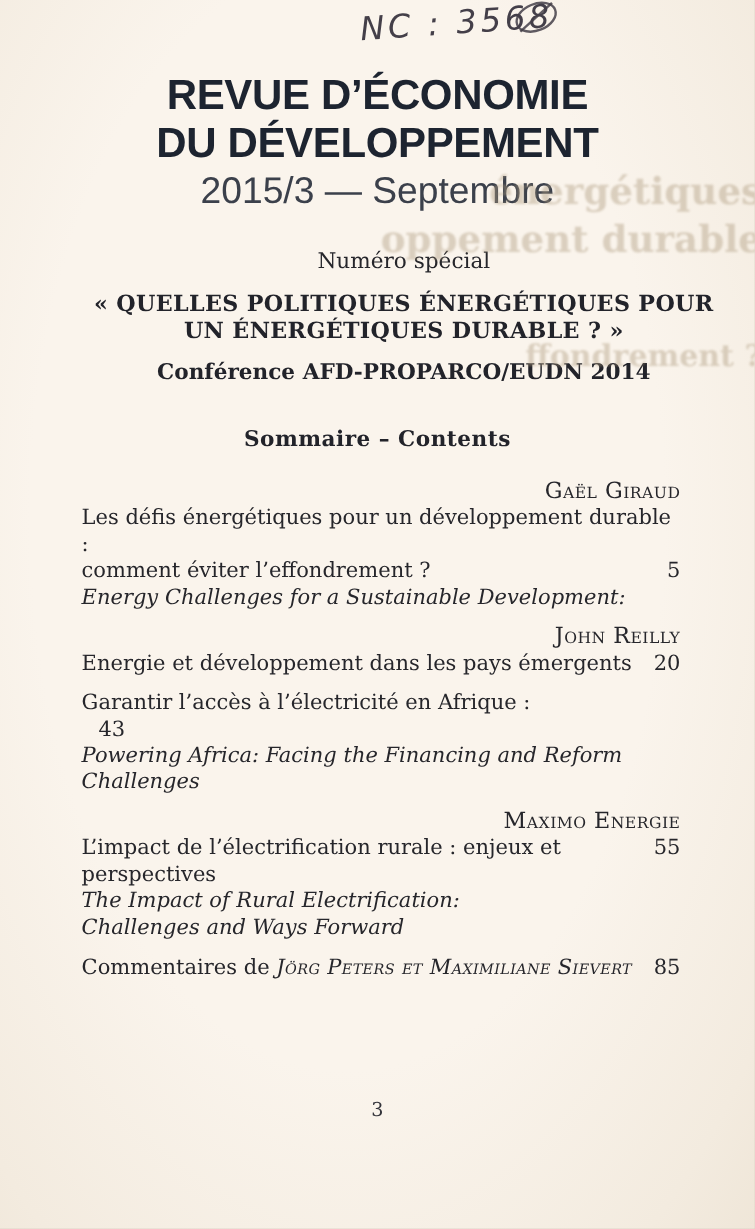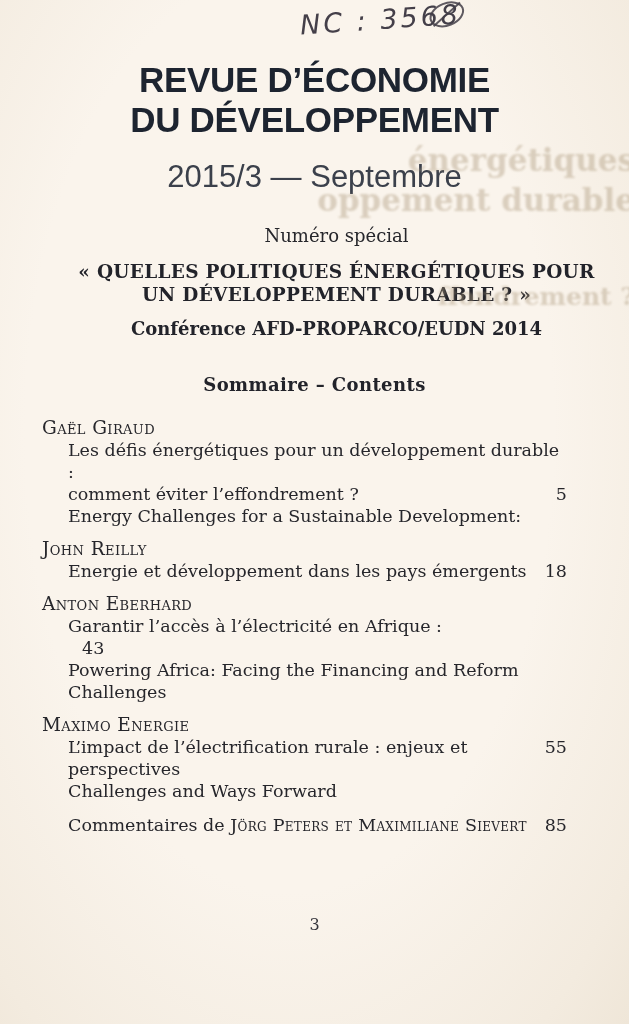--- a/index.html
+++ b/index.html
@@ -49,21 +49,20 @@
     margin:60px 0 0;
     font-family:"Liberation Sans", sans-serif;
     font-weight:bold;
     font-size:35px;
     line-height:40px;
     letter-spacing:-.3px;
     text-align:center;
     color:#1d2430;
   }
   .issue-line{
-    margin-top:18px;
     font-family:"Liberation Sans", sans-serif;
     font-weight:400;
     font-size:31px;
     line-height:38px;
     text-align:center;
     color:#3b404b;
   }
 
   
   .special{text-align:center;padding-left:44px;}
@@ -89,32 +88,33 @@
 
   
   .toc{margin:22px 62px 0 42px;}
   .entry{margin-bottom:11px;}
   .author{
     font-variant:small-caps;
     font-size:18.5px;
     line-height:22px;
     letter-spacing:.4px;
     color:#26262b;
+    text-align:right;
   }
   .line{
     display:flex;justify-content:space-between;align-items:baseline;
     padding-left:26px;
     font-size:17.5px;line-height:22px;
     color:#26262b;
   }
   .line .t{flex:1 1 auto;}
   .line .pg{flex:0 0 auto;margin-left:14px;}
-  .line.en{align-items:center;}
+  .line.en{font-style:italic;align-items:center;}
   .commentary{margin-top:12px;}
-  .sc{font-variant:small-caps;letter-spacing:.3px;}
+  .sc{font-variant:small-caps;letter-spacing:.3px;font-style:italic;}
 
   .folio{
     position:absolute;top:915px;left:0;right:0;
     text-align:center;
     font-size:16px;color:#33333a;
   }
 </style>
 </head>
 <body>
 
@@ -135,21 +135,21 @@
   <h1 class="journal-title">
     <span>REVUE D’ÉCONOMIE</span><br>
     <span>DU DÉVELOPPEMENT</span>
   </h1>
   <div class="issue-line">2015/3 — Septembre</div>
 
   <div class="special">
     <div class="special-label">Numéro spécial</div>
     <div class="special-title">
       <span>« QUELLES POLITIQUES ÉNERGÉTIQUES POUR</span><br>
-      <span>UN DÉVELOPPEMENT DURABLE ? »</span>
+      <span>UN ÉNERGÉTIQUES DURABLE ? »</span>
     </div>
     <div class="conference">Conférence AFD-PROPARCO/EUDN 2014</div>
   </div>
 
   <div class="toc-heading">Sommaire – Contents</div>
 
   <div class="toc">
     <div>
         <div class="entry">
           <div class="author">Gaël Giraud</div>
@@ -161,40 +161,42 @@
             <span class="pg">5</span>
           </div>
           <div class="line en">
             <span class="t">Energy Challenges for a Sustainable Development:</span>
           </div>
         </div>
         <div class="entry">
           <div class="author">John Reilly</div>
           <div class="line fr">
             <span class="t">Energie et développement dans les pays émergents</span>
-            <span class="pg">18</span>
-          </div>
-        </div>
-        <div class="entry">
-          <div class="author">Anton Eberhard</div>
+            <span class="pg">20</span>
+          </div>
+        </div>
+        <div class="entry">
           <div class="line fr">
             <span class="t">Garantir l’accès à l’électricité en Afrique :</span>
           </div>
           <div class="line fr">
             <span class="pg">43</span>
           </div>
           <div class="line en">
             <span class="t">Powering Africa: Facing the Financing and Reform Challenges</span>
           </div>
         </div>
         <div class="entry">
           <div class="author">Maximo Energie</div>
           <div class="line fr">
             <span class="t">L’impact de l’électrification rurale : enjeux et perspectives</span>
             <span class="pg">55</span>
+          </div>
+          <div class="line en">
+            <span class="t">The Impact of Rural Electrification:</span>
           </div>
           <div class="line en">
             <span class="t">Challenges and Ways Forward</span>
           </div>
         </div>
       </div>
 
     <div class="line commentary">
       <span class="t"><span>Commentaires de </span><span class="sc">Jörg Peters et Maximiliane Sievert</span></span>
       <span class="pg">85</span>

